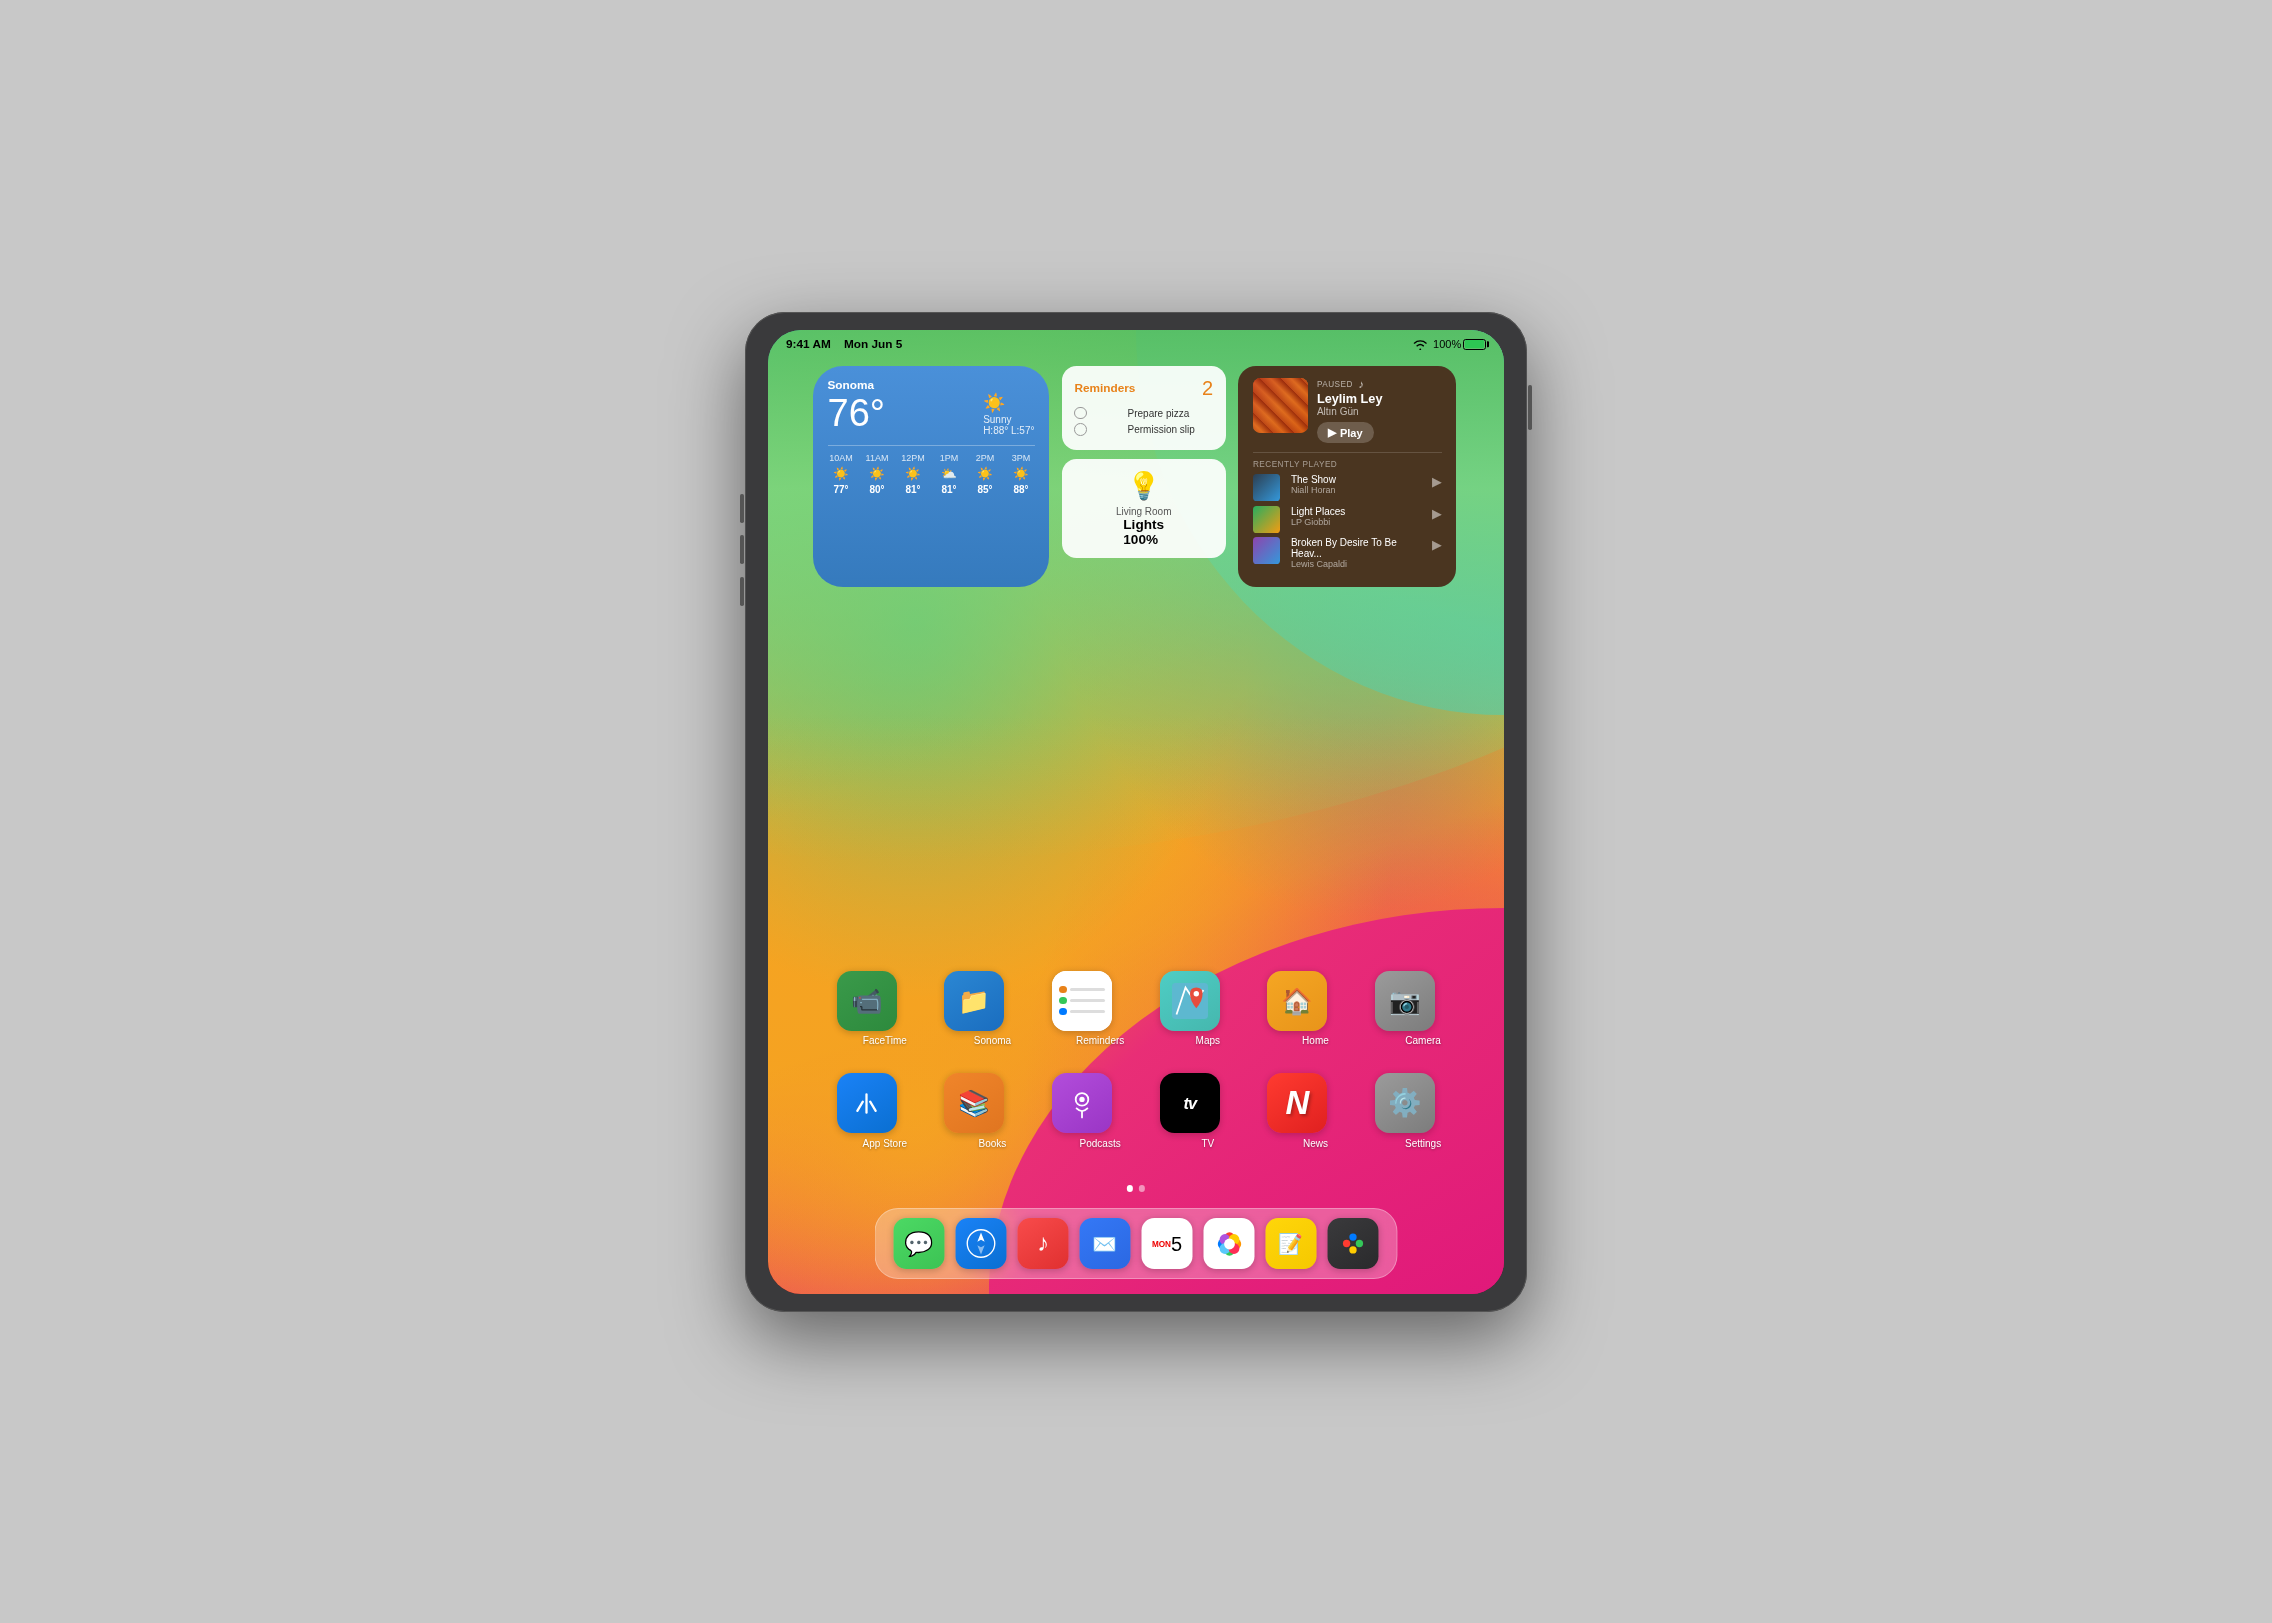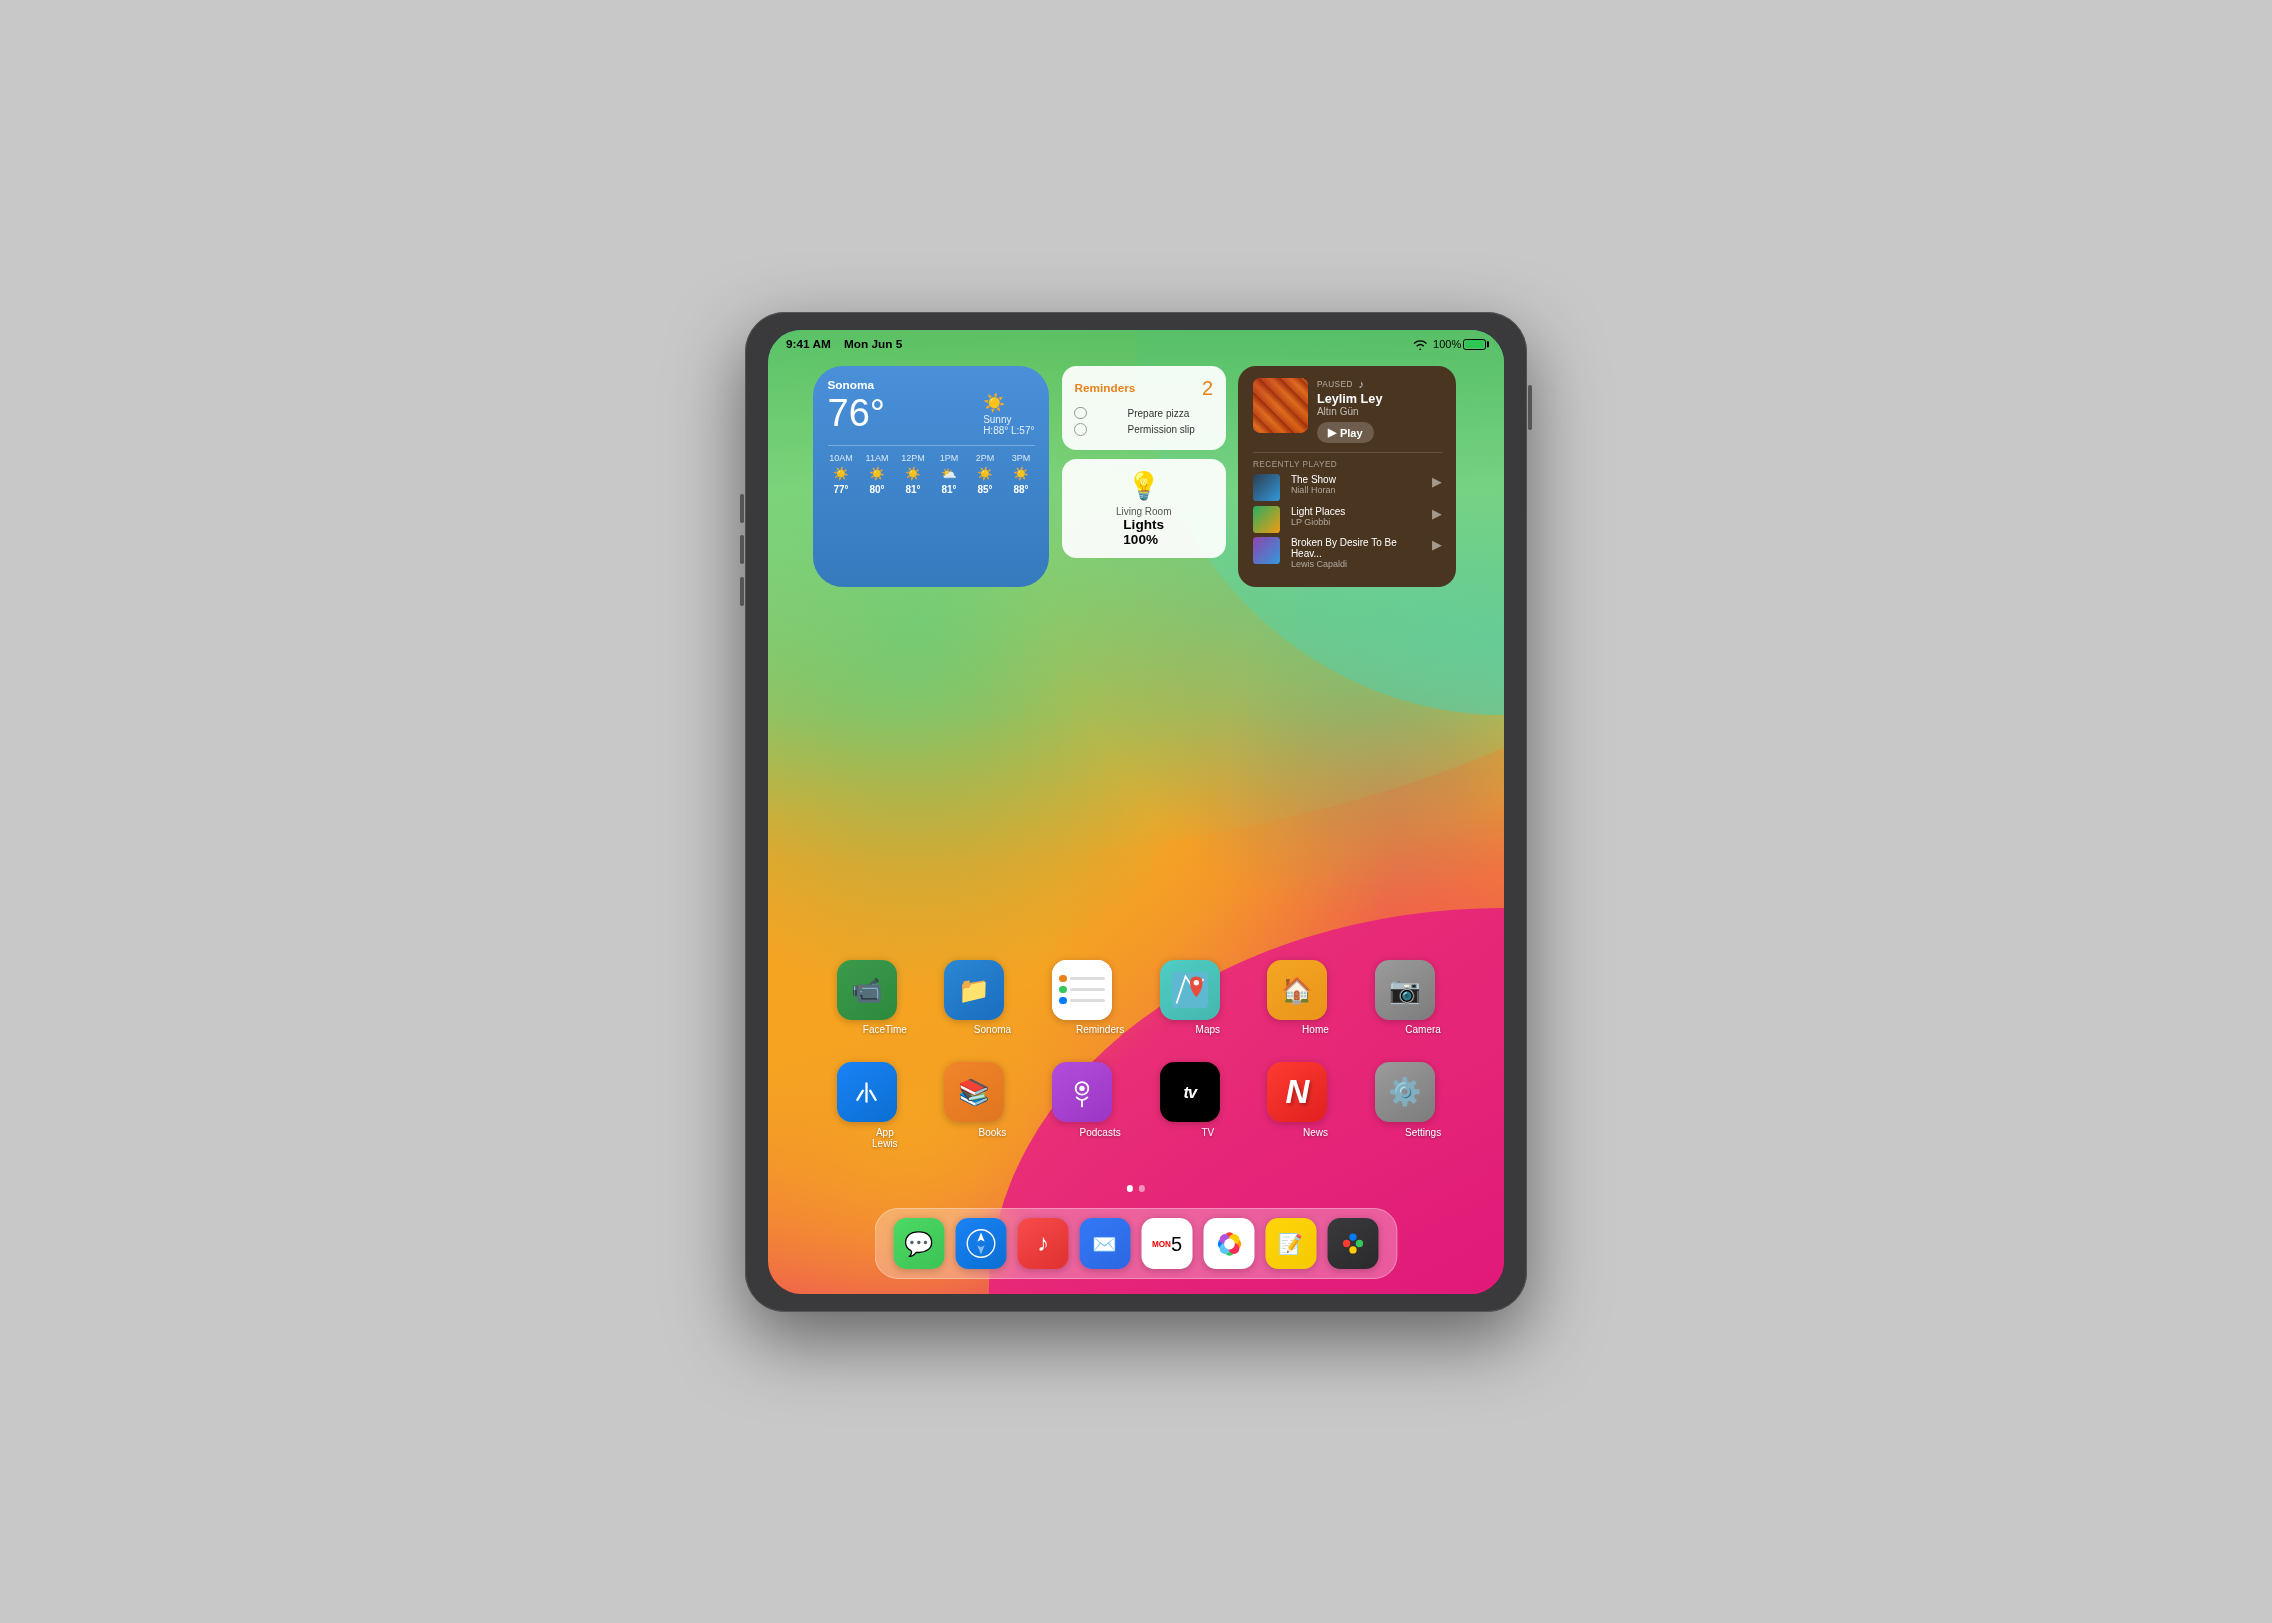--- a/index.html
+++ b/index.html
@@ -968,21 +968,21 @@
       </div>
 
       <div class="apps-row">
         <div class="app-item">
           <div class="app-icon app-appstore">
             <svg width="33" height="33" viewBox="0 0 36 36">
               <path d="M18 4 L22 12 L30 12 L24 18 L26 27 L18 22 L10 27 L12 18 L6 12 L14 12 Z" fill="none"></path>
               <path d="M8 26 L14 16 M28 26 L22 16 M18 8 L18 28" stroke="#fff" stroke-width="2.5" stroke-linecap="round"></path>
             </svg>
           </div>
-          <div class="app-label">App Lewis</div>
+          <div class="app-label">App Store</div>
         </div>
         <div class="app-item">
           <div class="app-icon app-books">
             <span style="color:#fff;font-size:25.5px;">📚</span>
           </div>
           <div class="app-label">Books</div>
         </div>
         <div class="app-item">
           <div class="app-icon app-podcasts">
             <svg width="36" height="36" viewBox="0 0 40 40">

